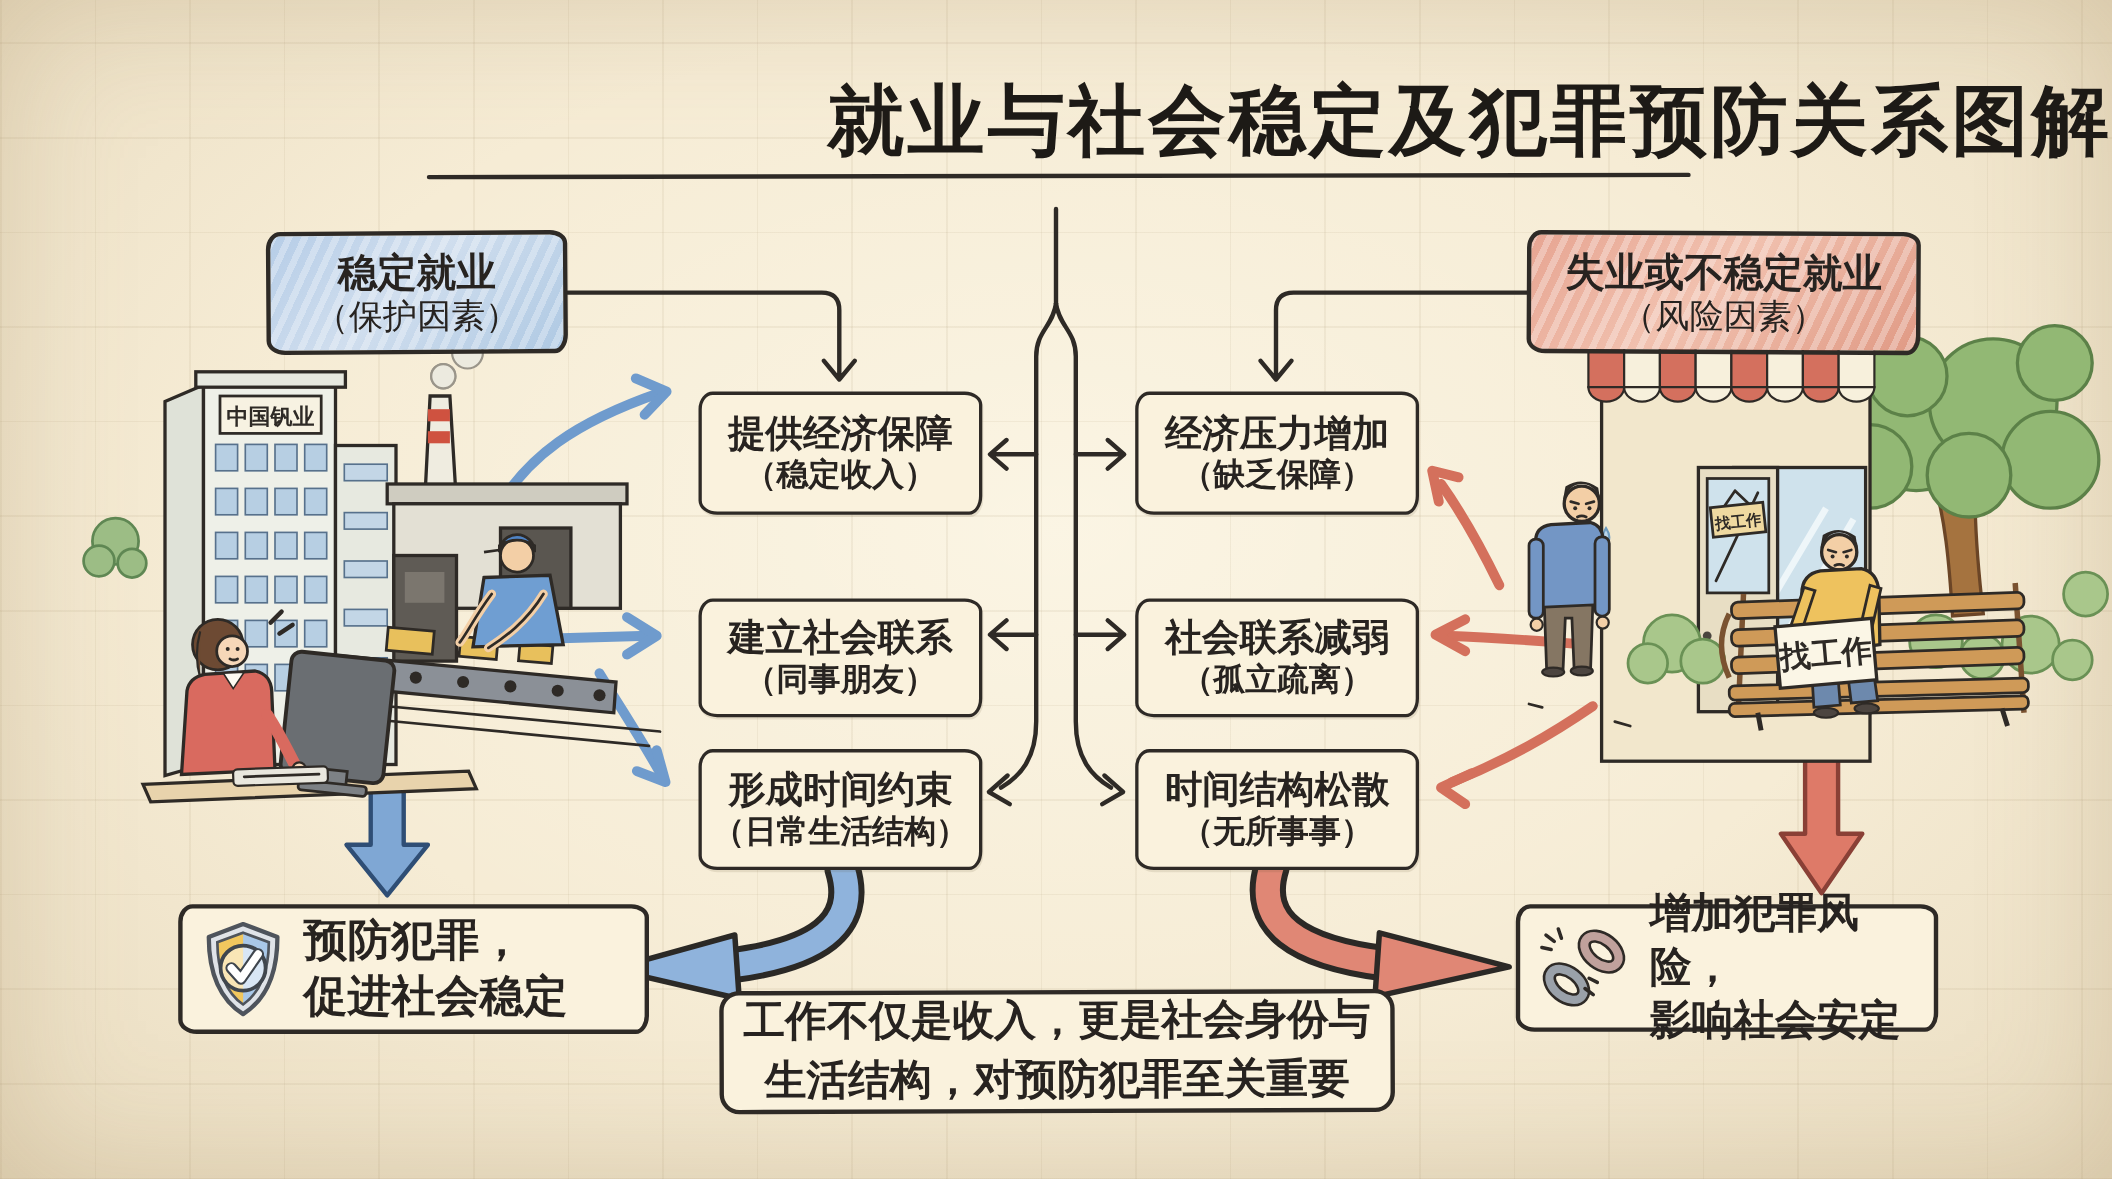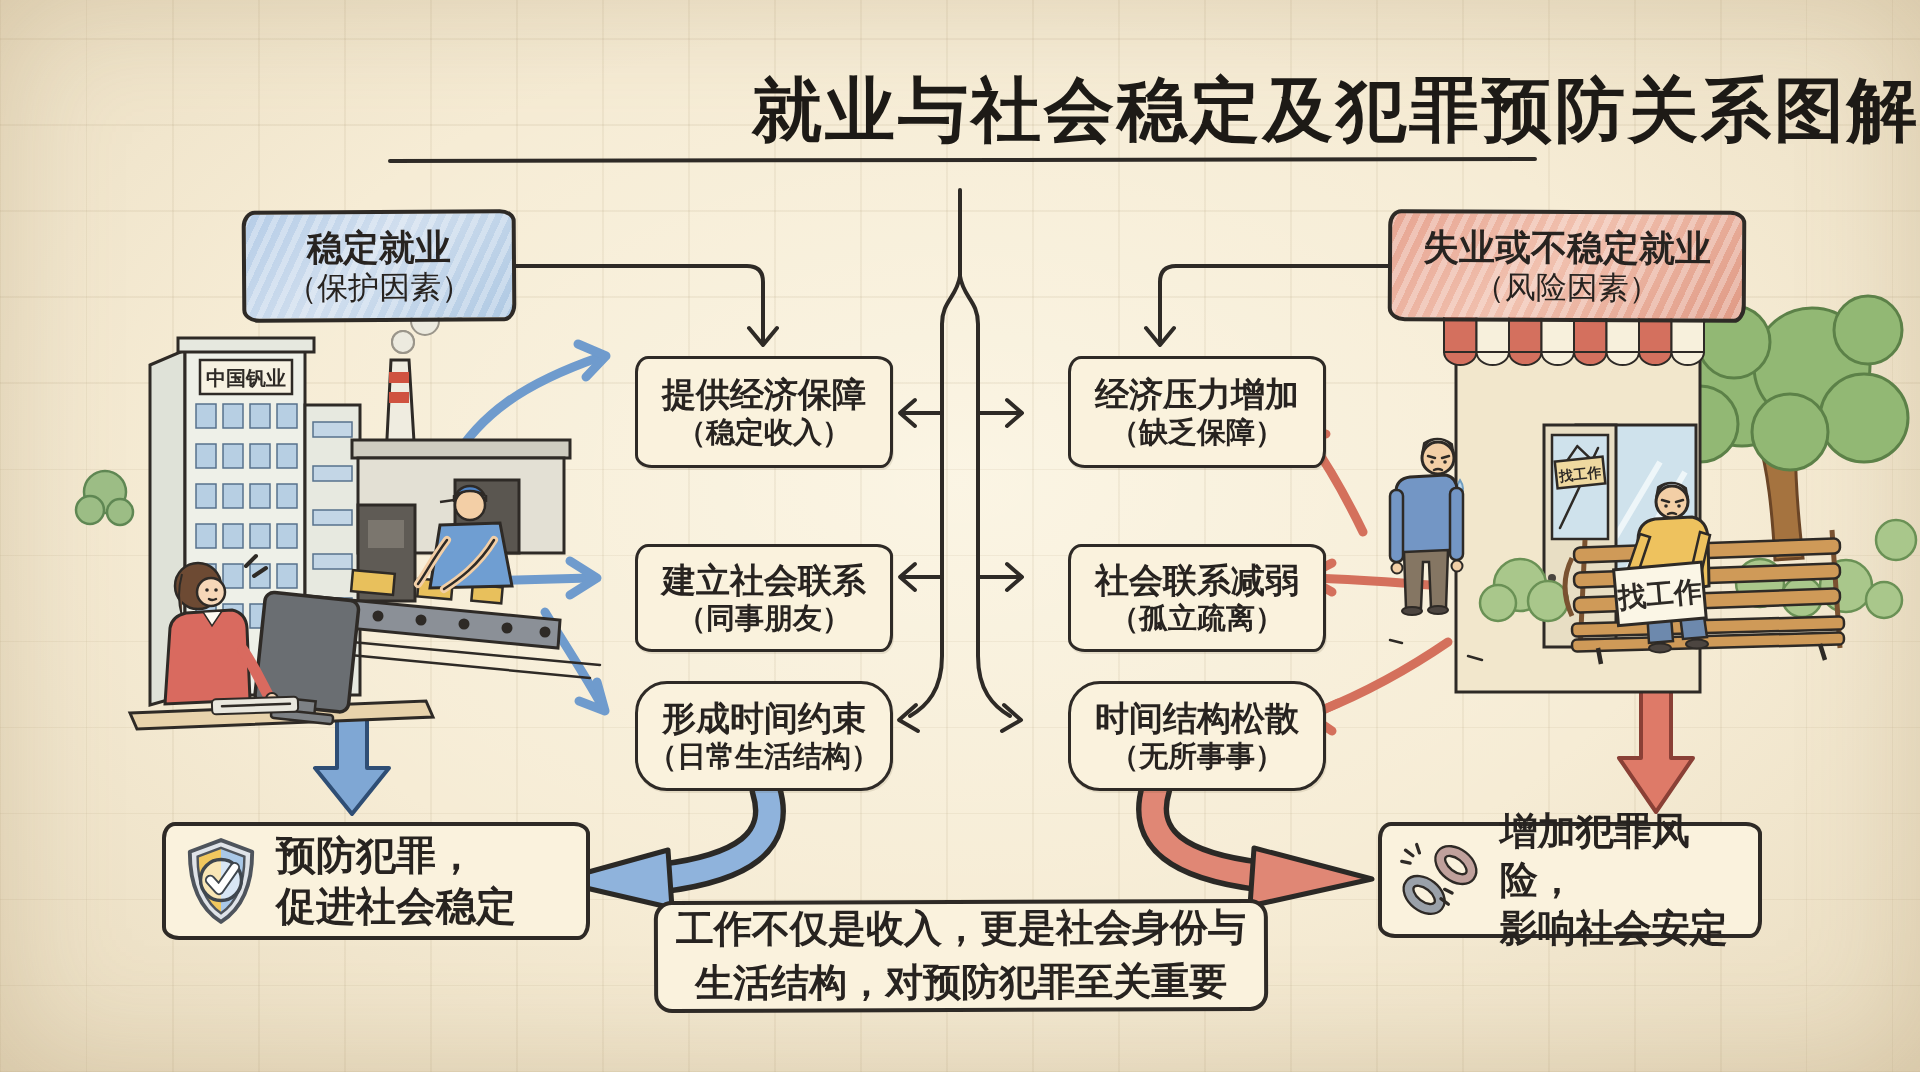--- a/index.html
+++ b/index.html
@@ -27,22 +27,22 @@
     background:
       repeating-linear-gradient(115deg, rgba(255,255,255,0.30) 0 6px, rgba(255,255,255,0) 6px 13px),
       linear-gradient(135deg,#b6cde7,#d0deee 45%,#afc9e3);}
   .branch-red{left:1388px;top:210px;width:358px;height:112px;transform:rotate(0.3deg);
     background:
       repeating-linear-gradient(115deg, rgba(255,255,255,0.30) 0 6px, rgba(255,255,255,0) 6px 13px),
       linear-gradient(135deg,#e7a592,#f1c1af 45%,#e09a85);}
   .factor{width:258px;background:#faf2dd;border-width:3.5px;box-shadow:1px 2px 0 rgba(90,70,40,0.12);}
   .factor .l1{font-size:34px;font-weight:600;}
   .factor .l2{font-size:29px;font-weight:700;}
-  .fl{left:635px;} .fr{left:1032px;margin-left:36px;}
-  .row1{top:356px;height:112px;} .row2{top:544px;height:108px;} .row3{top:681px;height:110px;border-radius:32px;}
+  .fl{left:635px;} .fr{left:1032px;}
+  .row1{top:356px;height:112px;} .row2{top:544px;height:108px;} .row3{top:681px;height:110px;}
   .outcome{flex-direction:row;gap:16px;justify-content:flex-start;padding:0 10px 0 16px;
     background:#faf2dd;border-width:4.5px;text-align:left;line-height:1.28;font-weight:600;}
   .outcome .txt{display:flex;flex-direction:column;}
   .outcome-left{left:162px;top:822px;width:428px;height:118px;font-size:40px;}
   .outcome-right{left:1378px;top:822px;width:384px;height:116px;font-size:38px;}
   .conclusion{left:654px;top:900px;width:614px;height:112px;font-size:38px;font-weight:600;
     background:#faf2dd;line-height:1.42;border-radius:18px;transform:rotate(-0.2deg);}
   .ink{stroke:#2e2a26;stroke-width:4;fill:none;stroke-linecap:round;stroke-linejoin:round;}
   .ink2{stroke:#2e2a26;stroke-width:2.5;fill:none;stroke-linecap:round;stroke-linejoin:round;}
   svg text{font-family:"Liberation Sans","DejaVu Sans",sans-serif;}

